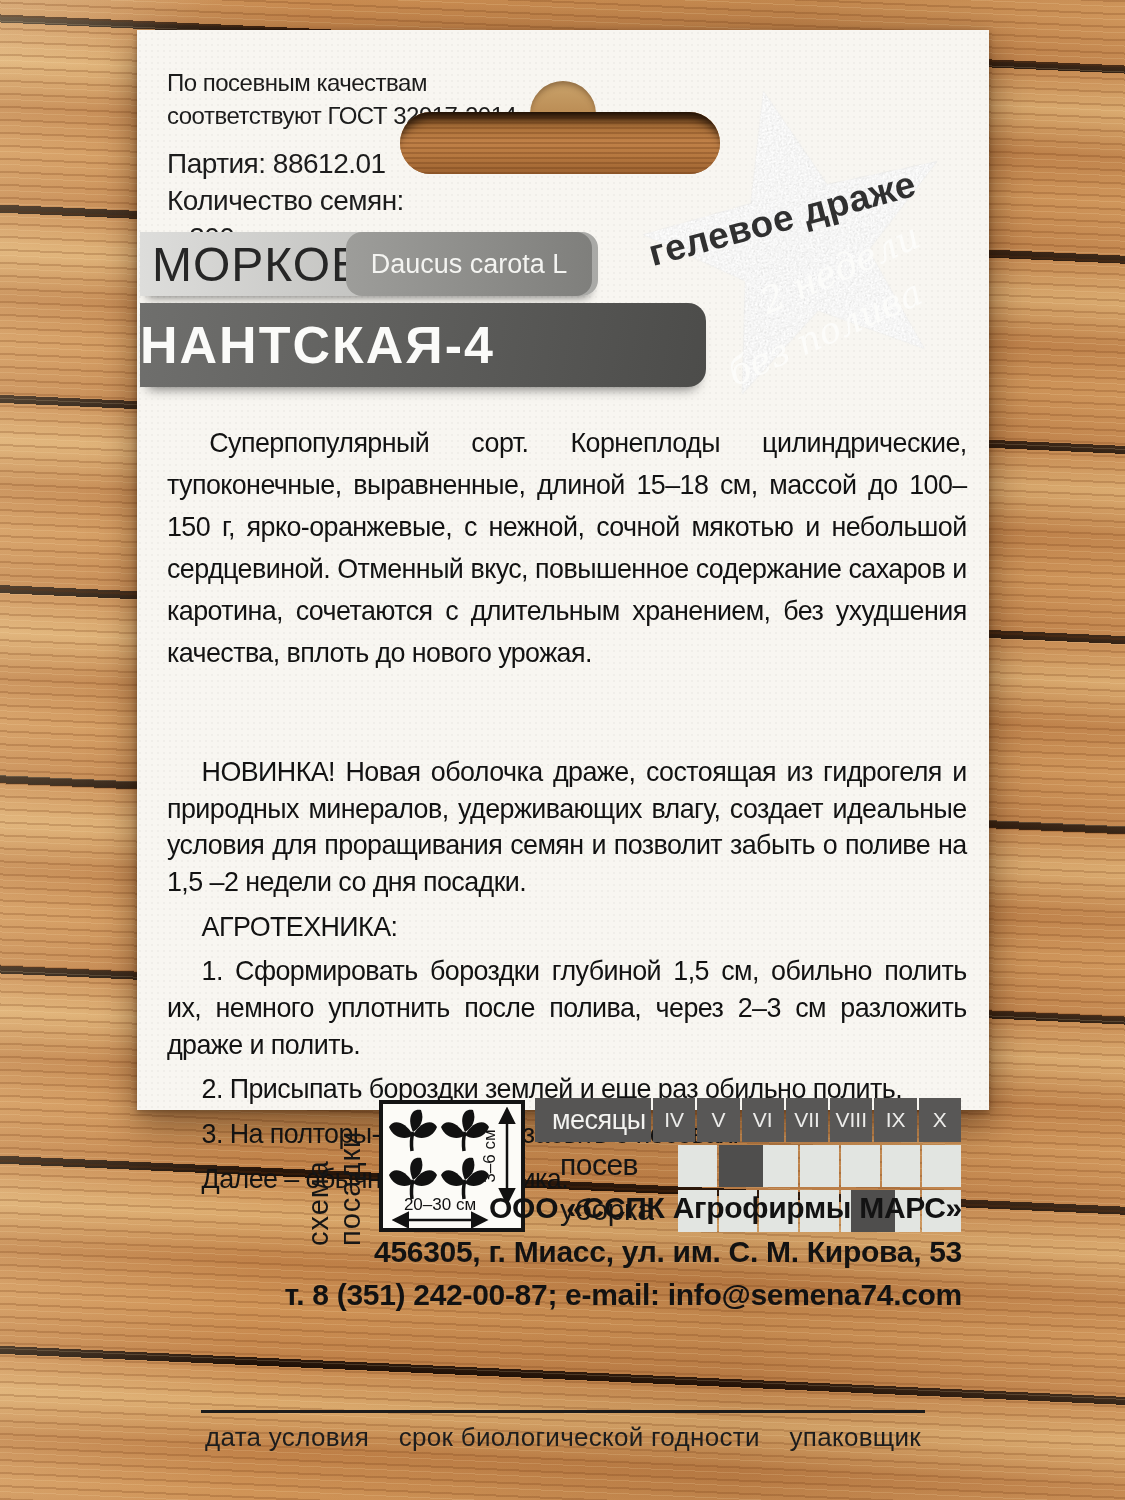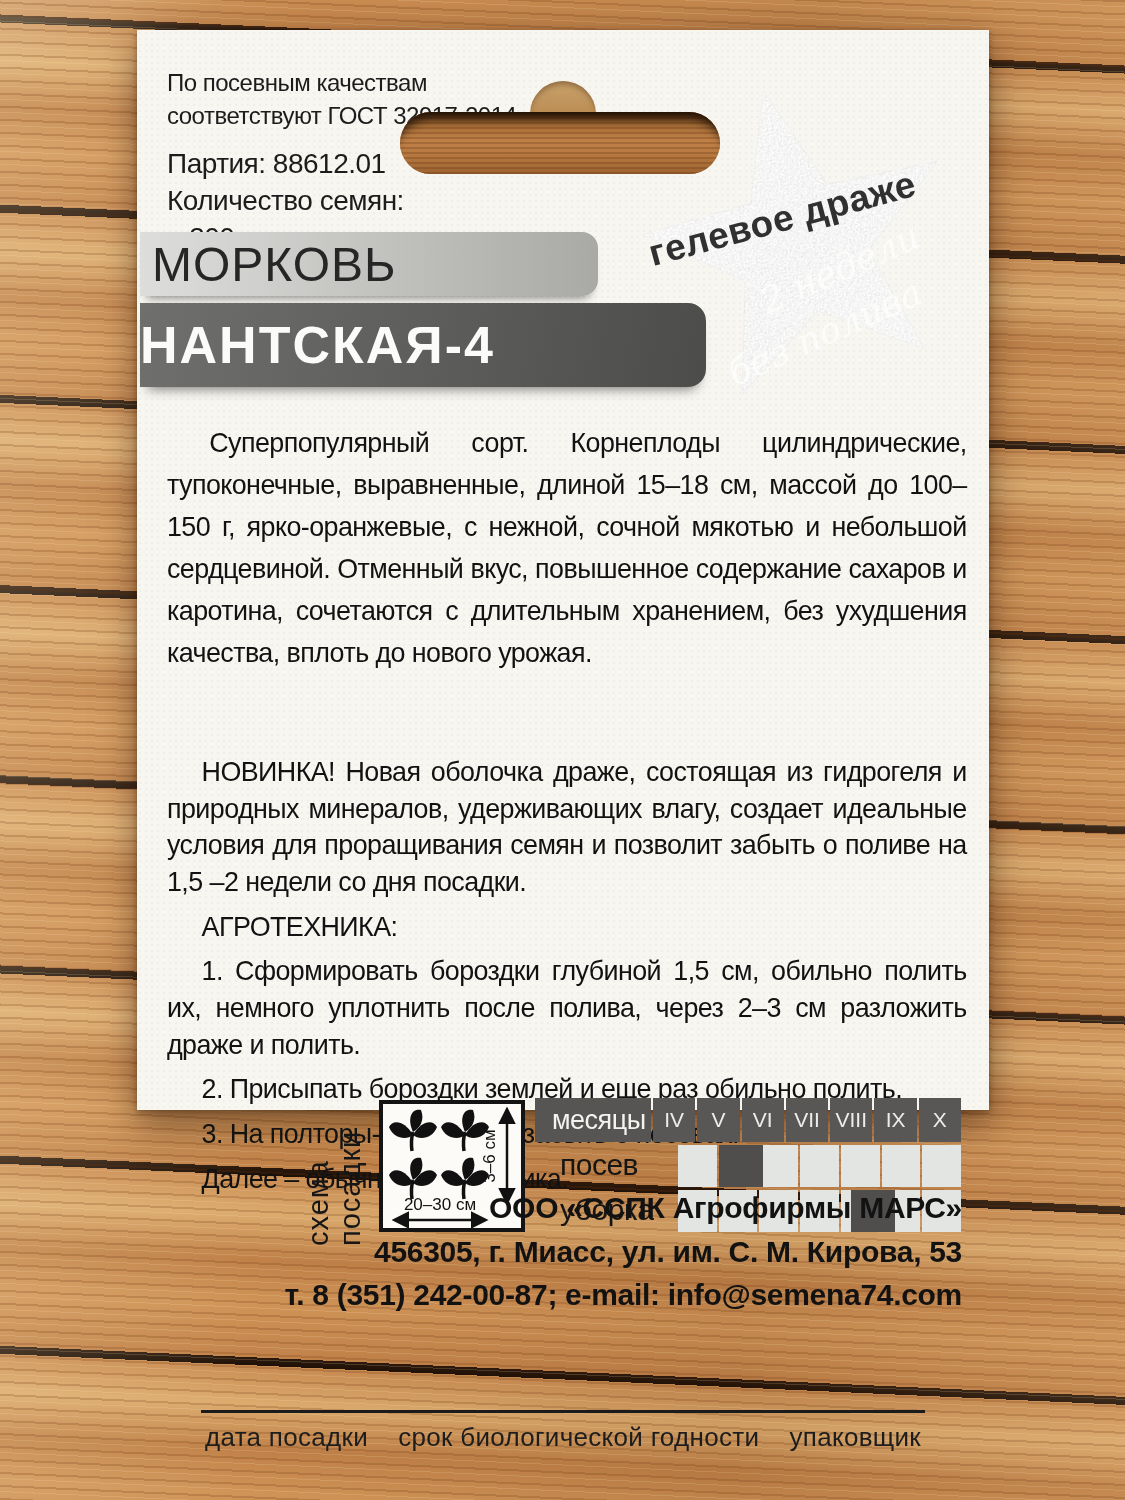--- a/index.html
+++ b/index.html
@@ -160,20 +160,21 @@
       </defs>
       <polygon filter="url(#grain)" fill="url(#silver)" transform="rotate(-14 160 168)" points="160,10 199,115 310,119 223,188 253,296 160,234 67,296 97,188 10,119 121,115"></polygon>
     </svg>
     <div class="star-text star-t1">гелевое драже</div>
     <div class="star-text star-t2 script">2 недели</div>
     <div class="star-text star-t3 script">без полива</div>
   </div>
 
   <div class="abs bar-crop speck">
     <span class="crop-name">МОРКОВЬ</span>
+    <span class="latin-chip speck">Daucus carota L</span>
   </div>
 
   <div class="abs bar-variety speck">
     <span>НАНТСКАЯ-4</span>
   </div>
 
   <p class="abs desc cond">Суперпопулярный сорт. Корнеплоды цилиндрические, тупоконечные, выравненные, длиной 15–18 см, массой до 100–150 г, ярко-оранжевые, с нежной, сочной мякотью и небольшой сердцевиной. Отменный вкус, повышенное содержание сахаров и каротина, сочетаются с длительным хранением, без ухудшения качества, вплоть до нового урожая.</p>
 
   <div class="abs block2 cond">
     <p>НОВИНКА! Новая оболочка драже, состоящая из гидрогеля и природных минералов, удерживающих влагу, создает идеальные условия для проращивания семян и позволит забыть о поливе на 1,5 –2 недели со дня посадки.</p>
@@ -258,18 +259,18 @@
   </div>
 
   <div class="abs footer">
     <div>ООО «ССПК Агрофирмы МАРС»</div>
     <div>456305, г. Миасс, ул. им. С. М. Кирова, 53</div>
     <div>т. 8 (351) 242-00-87; e-mail: info@semena74.com</div>
   </div>
 
   <div class="abs sign-line"></div>
   <div class="abs sign-labels">
-    <span>дата посадки</span>
+    <span>дата условия</span>
     <span>срок биологической годности</span>
     <span>упаковщик</span>
   </div>
 
 </div>
 
 </body></html>

